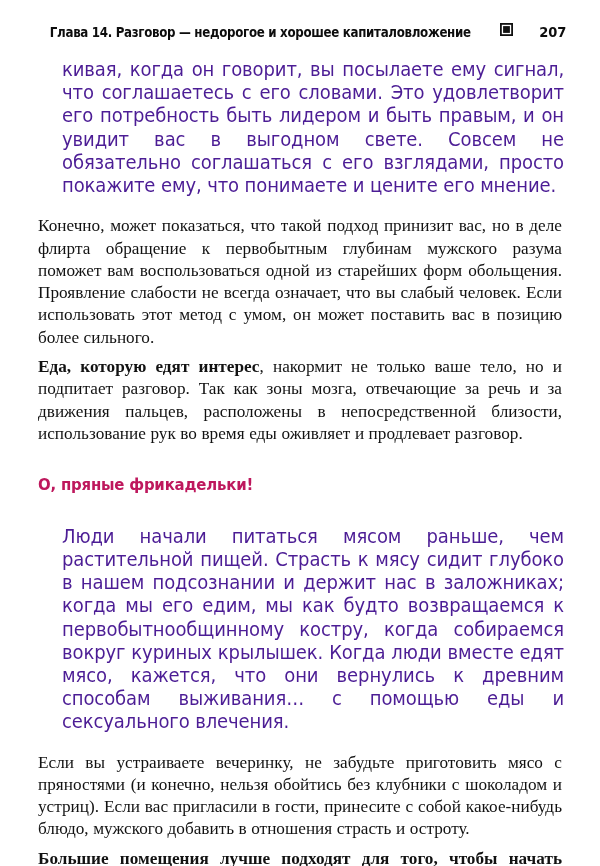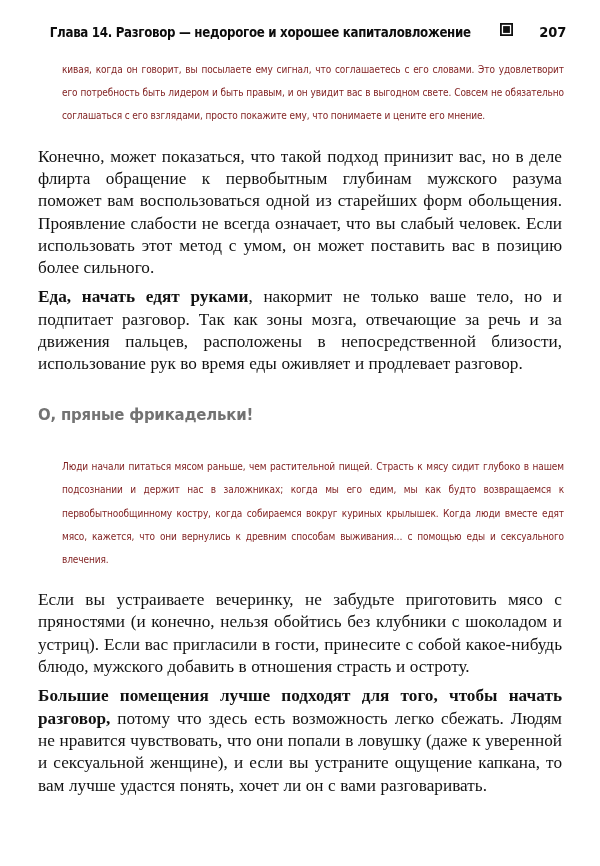--- a/index.html
+++ b/index.html
@@ -83,45 +83,45 @@
     letter-spacing: 0.02px;
     word-spacing: 0.2px;
   }
   .serif b, .serif strong {
     font-weight: 700;
   }
 
   
   .sans {
     font-family: "DejaVu Sans Condensed", "Liberation Sans Narrow", "Liberation Sans", sans-serif;
-    font-size: 10px;
+    font-size: 20px;
     line-height: 23.2px;
     letter-spacing: -0.1px;
-    color: #7f1d1d;
+    color: #4c1d95;
   }
 
   .sans-top {
     width: 502px;
     margin-left: 24px;
     text-align: justify;
   }
 
   .sans-indent {
     width: 502px;
     margin-left: 24px;
     text-align: justify;
   }
 
   .heading {
     font-family: "DejaVu Sans Condensed", "Liberation Sans Narrow", "Liberation Sans", sans-serif;
     font-weight: 700;
     font-size: 16.6px;
     line-height: 20px;
     letter-spacing: -0.2px;
-    color: #737373;
+    color: #be185d;
     text-align: left;
   }
 
   
   .gap-after-sans-top { height: 18px; }
   .gap-sm  { height: 7px; }
   .gap-xl  { height: 18px; }
   .gap-heading-before { height: 16px; }
   .gap-heading-after  { height: 9px; }
 </style>
@@ -144,21 +144,21 @@
   <div class="column">
 
     <p class="sans sans-top">кивая, когда он говорит, вы посылаете ему сигнал, что соглашаетесь с его словами. Это удовлетворит его потребность быть лидером и быть правым, и он увидит вас в выгодном свете. Совсем не обязательно соглашаться с его взглядами, просто покажите ему, что понимаете и цените его мнение.</p>
 
     <div class="gap-after-sans-top"></div>
 
     <p class="serif">Конечно, может показаться, что такой подход принизит вас, но в деле флирта обращение к первобытным глубинам мужского разума поможет вам воспользоваться одной из старейших форм обольщения. Проявление слабости не всегда означает, что вы слабый человек. Если использовать этот метод с умом, он может поставить вас в позицию более сильного.</p>
 
     <div class="gap-sm"></div>
 
-    <p class="serif"><b>Еда, начать едят руками</b><span>, накормит не только ваше тело, но и подпитает разговор. Так как зоны мозга, отвечающие за речь и за движения пальцев, расположены в непосредственной близости, использование рук во время еды оживляет и продлевает разговор.</span></p>
+    <p class="serif"><b>Еда, которую едят интерес</b><span>, накормит не только ваше тело, но и подпитает разговор. Так как зоны мозга, отвечающие за речь и за движения пальцев, расположены в непосредственной близости, использование рук во время еды оживляет и продлевает разговор.</span></p>
 
     <div class="gap-heading-before"></div>
 
     <h2 class="heading">О, пряные фрикадельки!</h2>
 
     <div class="gap-heading-after"></div>
 
 
     <div class="gap-sm"></div>
 

